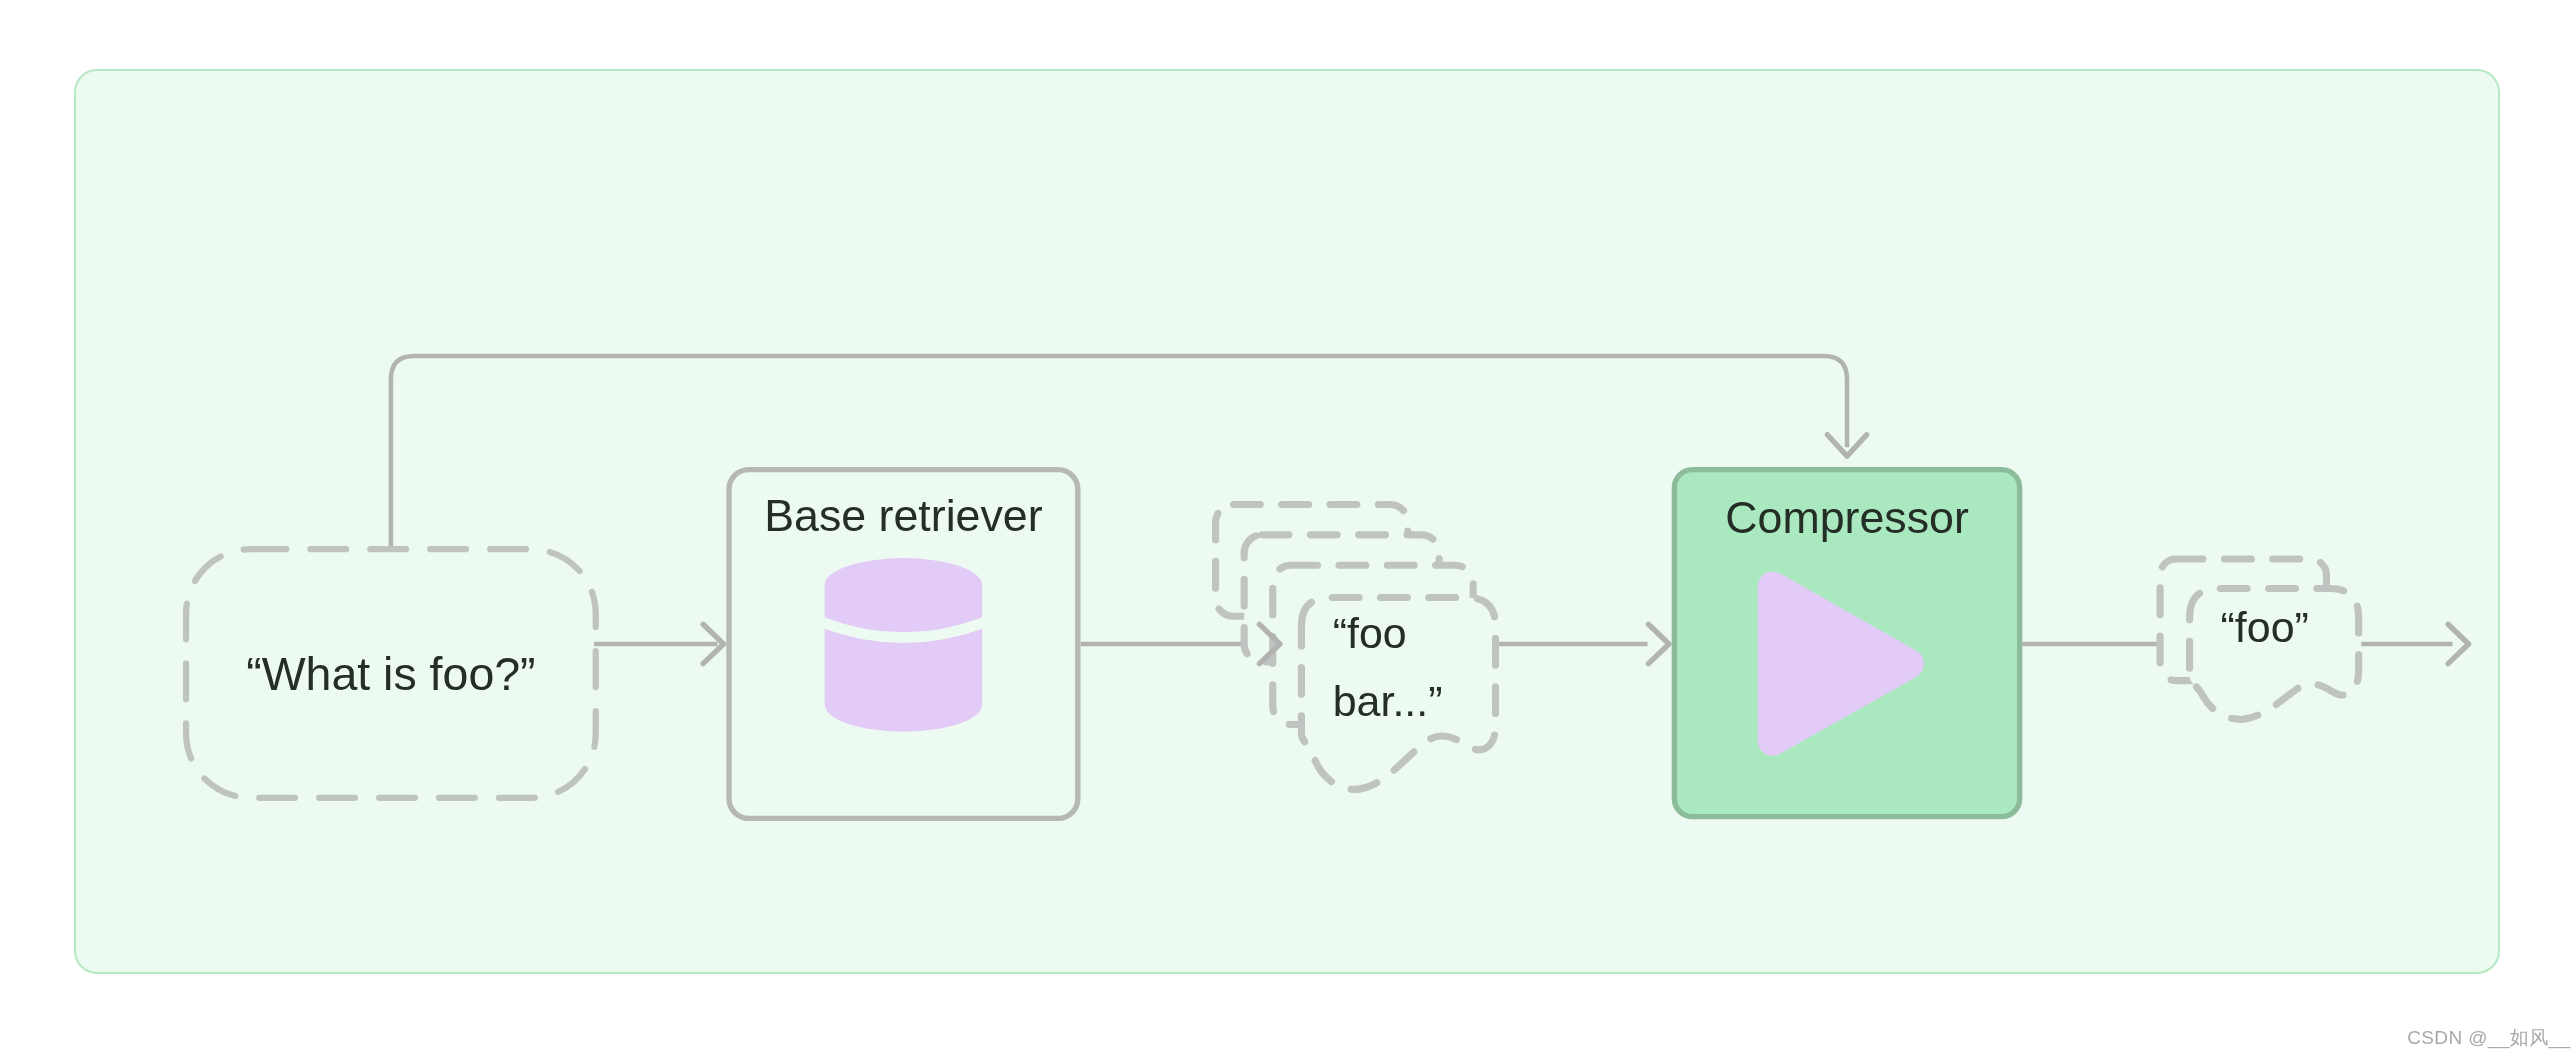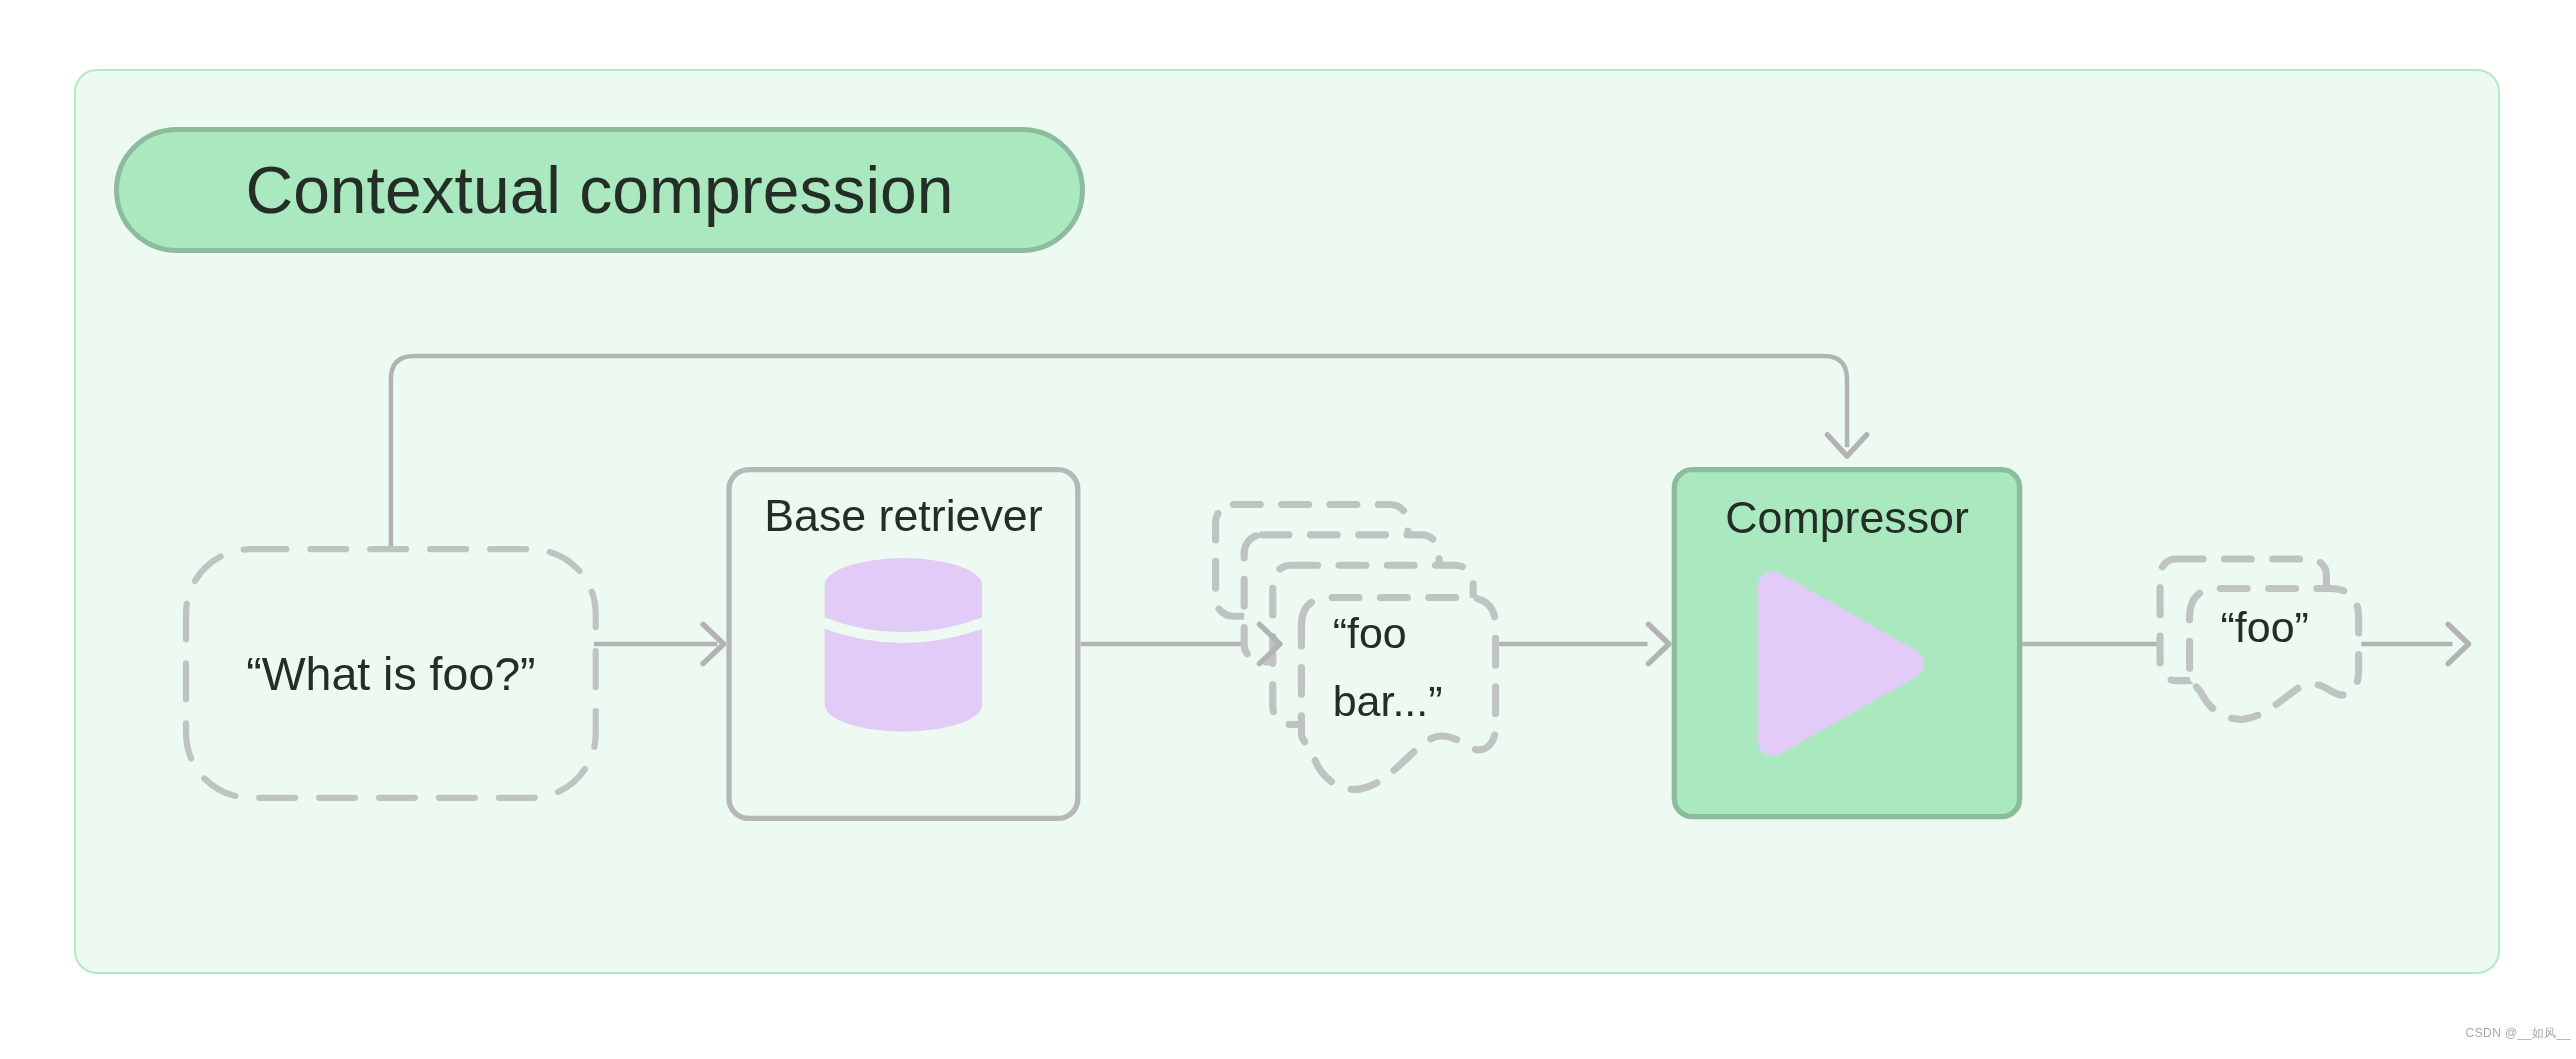--- a/index.html
+++ b/index.html
@@ -35,33 +35,30 @@
   .wbox{fill:none;stroke:var(--box-border);stroke-width:6;}
   .gbox{fill:var(--green-fill);stroke:var(--green-border);stroke-width:6;}
   .pur{fill:var(--purple);}
   .sep{stroke:var(--panel-bg);stroke-width:12;fill:none;}
   .tri{fill:var(--purple);stroke:var(--purple);stroke-width:34;stroke-linejoin:round;}
   .lbl{font-family:"Liberation Sans",sans-serif;font-size:50px;fill:var(--ink);}
   .lblq{font-size:52px;}
   .lbld{font-size:48px;}
   .watermark{
     position:absolute;right:5.4px;top:1025px;
-    font-size:12px;color:var(--watermark);letter-spacing:0.4px;
+    font-size:19px;color:var(--watermark);letter-spacing:0.4px;
   }
 </style>
 </head>
 <body>
 
 <div class="stage">
 
   <div class="panel"></div>
 
-  <div class="badge">
-    <span>Contextual compression</span>
-  </div>
 
   <svg class="overlay" viewBox="0 0 2880 1184">
 
     <path class="ln" d="M 437 612 L 437 424 Q 437 398 463 398 L 2039 398 Q 2065 398 2065 424 L 2065 500"></path>
     <path class="hd" d="M 2043 486 L 2065 510 L 2087 486"></path>
 
     <path class="ln" d="M 664 720 L 802 720"></path>
     <path class="hd" d="M 786 698 L 809 720 L 786 742"></path>
 
     <path class="ln" d="M 1208 720 L 1408 720"></path>

